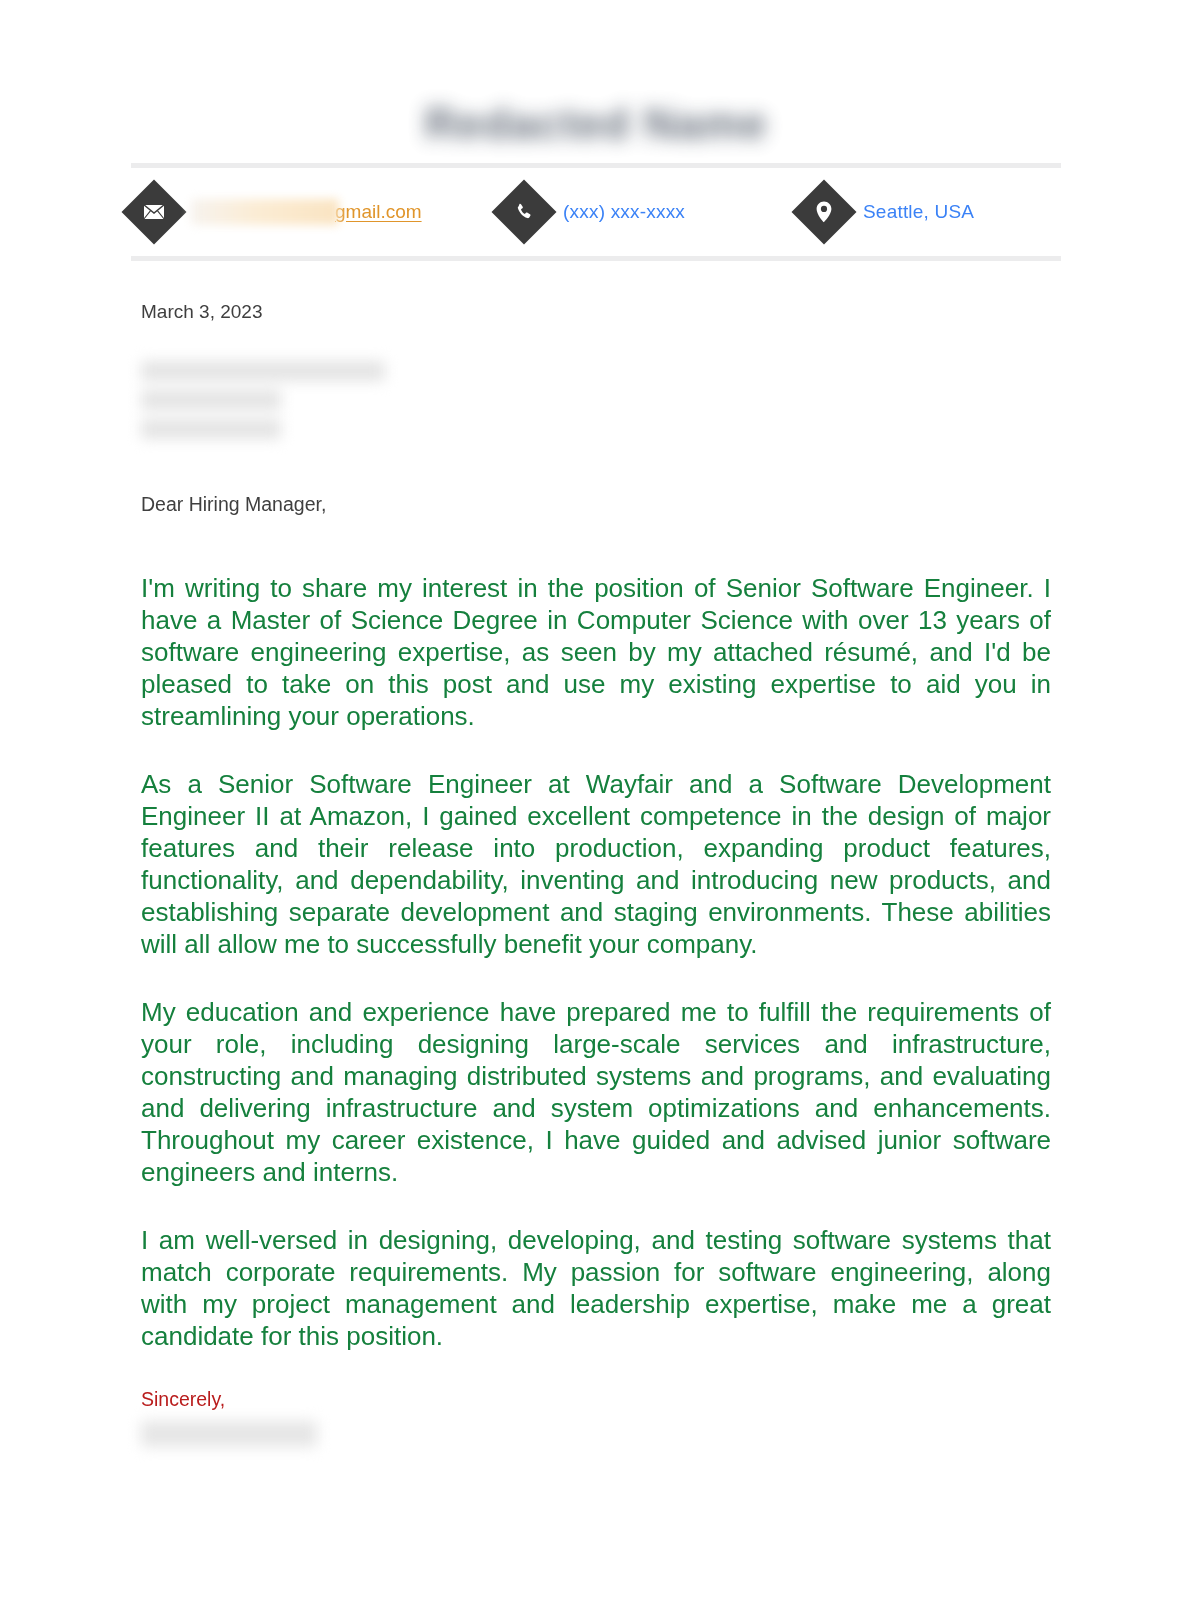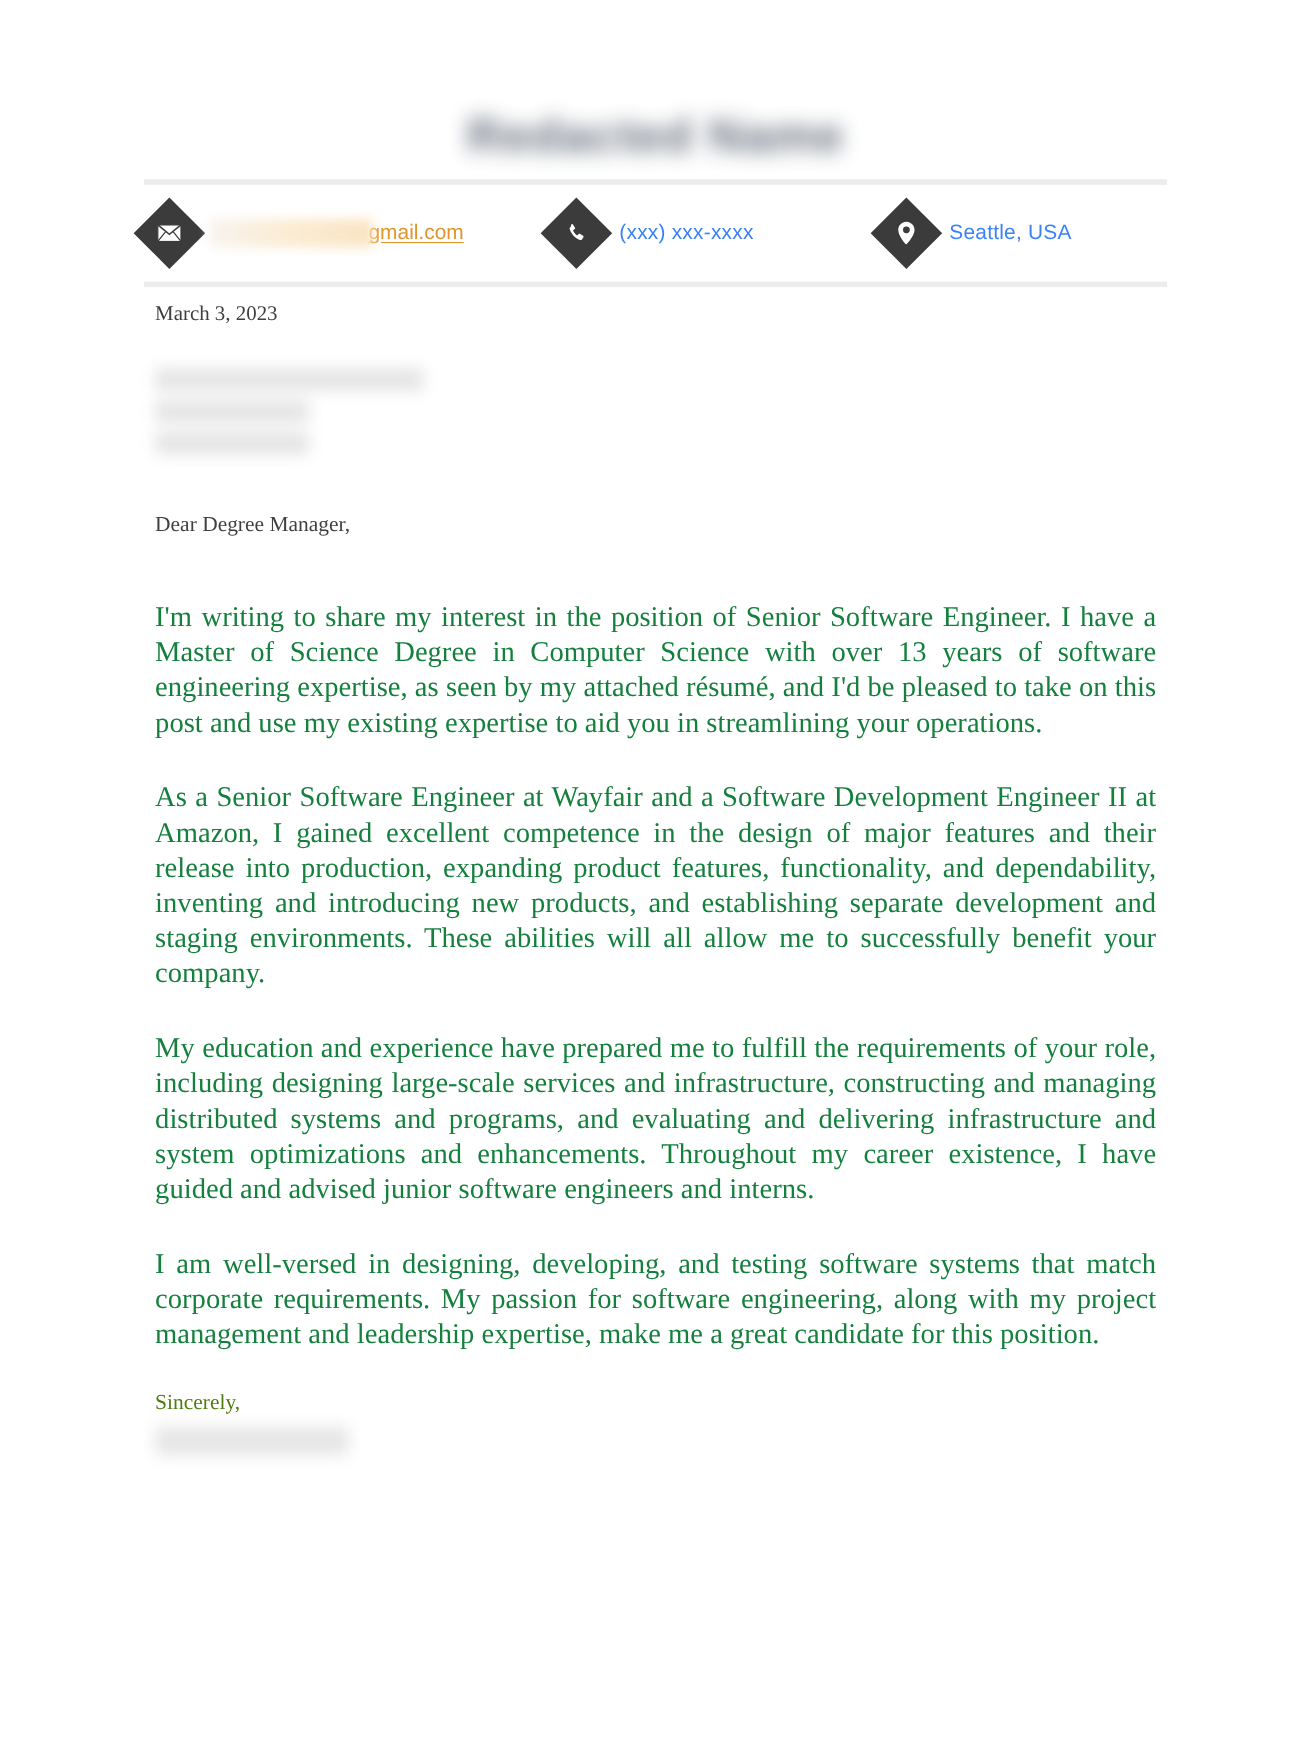--- a/index.html
+++ b/index.html
@@ -116,21 +116,21 @@
     font-size: 19px;
     color: #e0952b;
     text-decoration: underline;
     text-underline-offset: 3px;
   }
 
   
   .letter-body {
     width: 910px;
     margin: 0 auto;
-    font-family: Liberation Serif, serif;
+    padding-top: 26px;
   }
   .letter-date {
     font-size: 19px;
     color: #3f3f3f;
     margin: 0;
     padding-top: 14px;
   }
 
   .recipient-block {
     margin-top: 38px;
@@ -159,21 +159,21 @@
     color: #15803d;
     text-align: justify;
     margin: 0;
     padding-top: 36px;
     hyphens: none;
   }
   p.para:first-of-type { padding-top: 36px; }
 
   .closing {
     font-size: 19.5px;
-    color: #4d7c0f;
+    color: #b91c1c;
     padding-top: 36px;
     margin: 0;
   }
   .signature-redacted {
     margin-top: 10px;
     width: 176px;
     height: 26px;
     background: #e6e6e6;
     border-radius: 2px;
     filter: blur(7px);
@@ -237,21 +237,21 @@
   <div class="letter-body">
 
     <p class="letter-date">March 3, 2023</p>
 
     <div class="recipient-block">
       <div class="rline l1"></div>
       <div class="rline l2"></div>
       <div class="rline l3"></div>
     </div>
 
-    <p class="salutation">Dear Degree Manager,</p>
+    <p class="salutation">Dear Hiring Manager,</p>
 
     <p class="para">I'm writing to share my interest in the position of Senior Software Engineer. I have a Master of Science Degree in Computer Science with over 13 years of software engineering expertise, as seen by my attached résumé, and I'd be pleased to take on this post and use my existing expertise to aid you in streamlining your operations.</p>
     <p class="para">As a Senior Software Engineer at Wayfair and a Software Development Engineer II at Amazon, I gained excellent competence in the design of major features and their release into production, expanding product features, functionality, and dependability, inventing and introducing new products, and establishing separate development and staging environments. These abilities will all allow me to successfully benefit your company.</p>
     <p class="para">My education and experience have prepared me to fulfill the requirements of your role, including designing large-scale services and infrastructure, constructing and managing distributed systems and programs, and evaluating and delivering infrastructure and system optimizations and enhancements. Throughout my career existence, I have guided and advised junior software engineers and interns.</p>
     <p class="para">I am well-versed in designing, developing, and testing software systems that match corporate requirements. My passion for software engineering, along with my project management and leadership expertise, make me a great candidate for this position.</p>
 
     <p class="closing">Sincerely,</p>
     <div class="signature-redacted"></div>
 
   </div>

